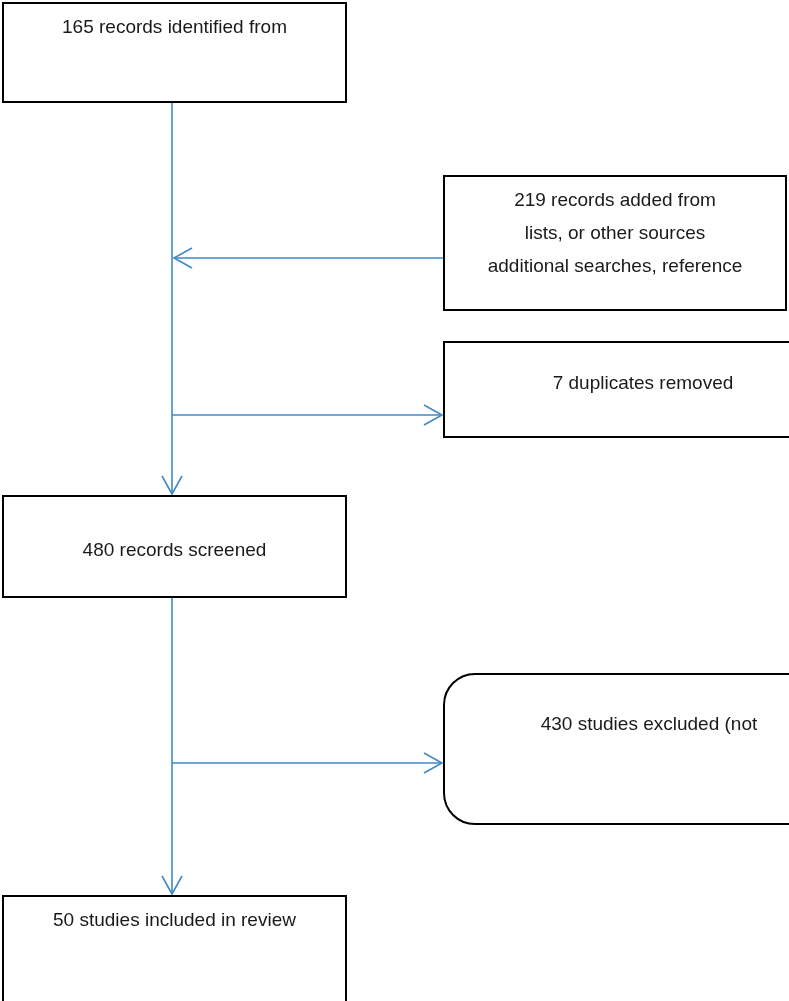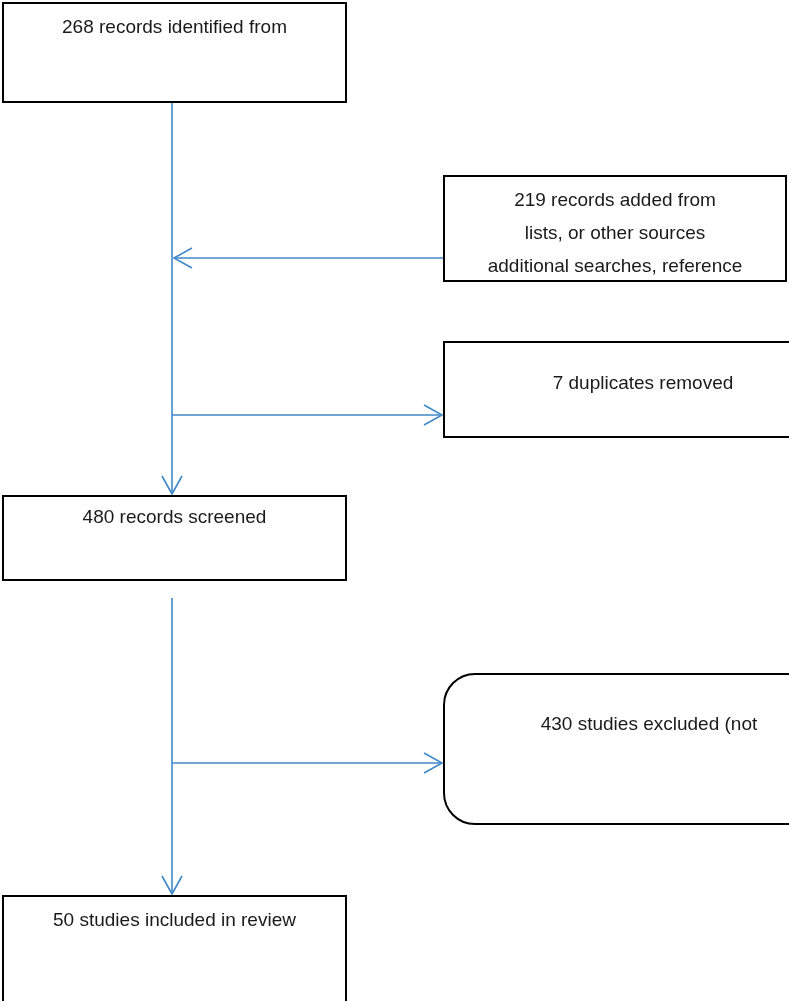--- a/index.html
+++ b/index.html
@@ -41,23 +41,23 @@
     font-size: 19px;
     line-height: 33px;
     text-align: center;
   }
   .box .line {
     display: block;
     white-space: nowrap;
   }
 
   .box-identified { left: 2px;   top: 2px;   width: 345px; height: 101px; padding-top: 6px; }
-  .box-added      { left: 443px; top: 175px; width: 344px; height: 107px; padding-top: 6px; }
+  .box-added      { left: 443px; top: 175px; width: 344px; height: 136px; padding-top: 6px; }
   .box-duplicates { left: 443px; top: 341px; width: 400px; height: 97px;  padding-top: 23px; }
-  .box-screened   { left: 2px;   top: 495px; width: 345px; height: 86px; padding-top: 3px; }
+  .box-screened   { left: 2px;   top: 495px; width: 345px; height: 103px; padding-top: 36px; }
   .box-excluded   { left: 443px; top: 673px; width: 412px; height: 152px; padding-top: 32px; border-radius: 32px; }
   .box-included   { left: 2px;   top: 895px; width: 345px; height: 126px; padding-top: 6px; }
 </style>
 </head>
 <body>
 
 <div class="canvas">
 
   <svg class="connector-layer" viewBox="0 0 789 1001" aria-hidden="true">
 
@@ -71,21 +71,21 @@
     <polyline points="424,405 442,415 424,425"></polyline>
 
     <path d="M172,598 L172,892"></path>
     <polyline points="162,876 172,894 182,876"></polyline>
 
     <path d="M172,763 L440,763"></path>
     <polyline points="424,753 442,763 424,773"></polyline>
   </svg>
 
   <div class="box box-identified">
-    <span class="line">268 records identified from</span>
+    <span class="line">165 records identified from</span>
   </div>
 
   <div class="box box-added">
     <span class="line">219 records added from</span>
     <span class="line">lists, or other sources</span>
     <span class="line">additional searches, reference</span>
   </div>
 
   <div class="box box-duplicates">
     <span class="line">7 duplicates removed</span>

